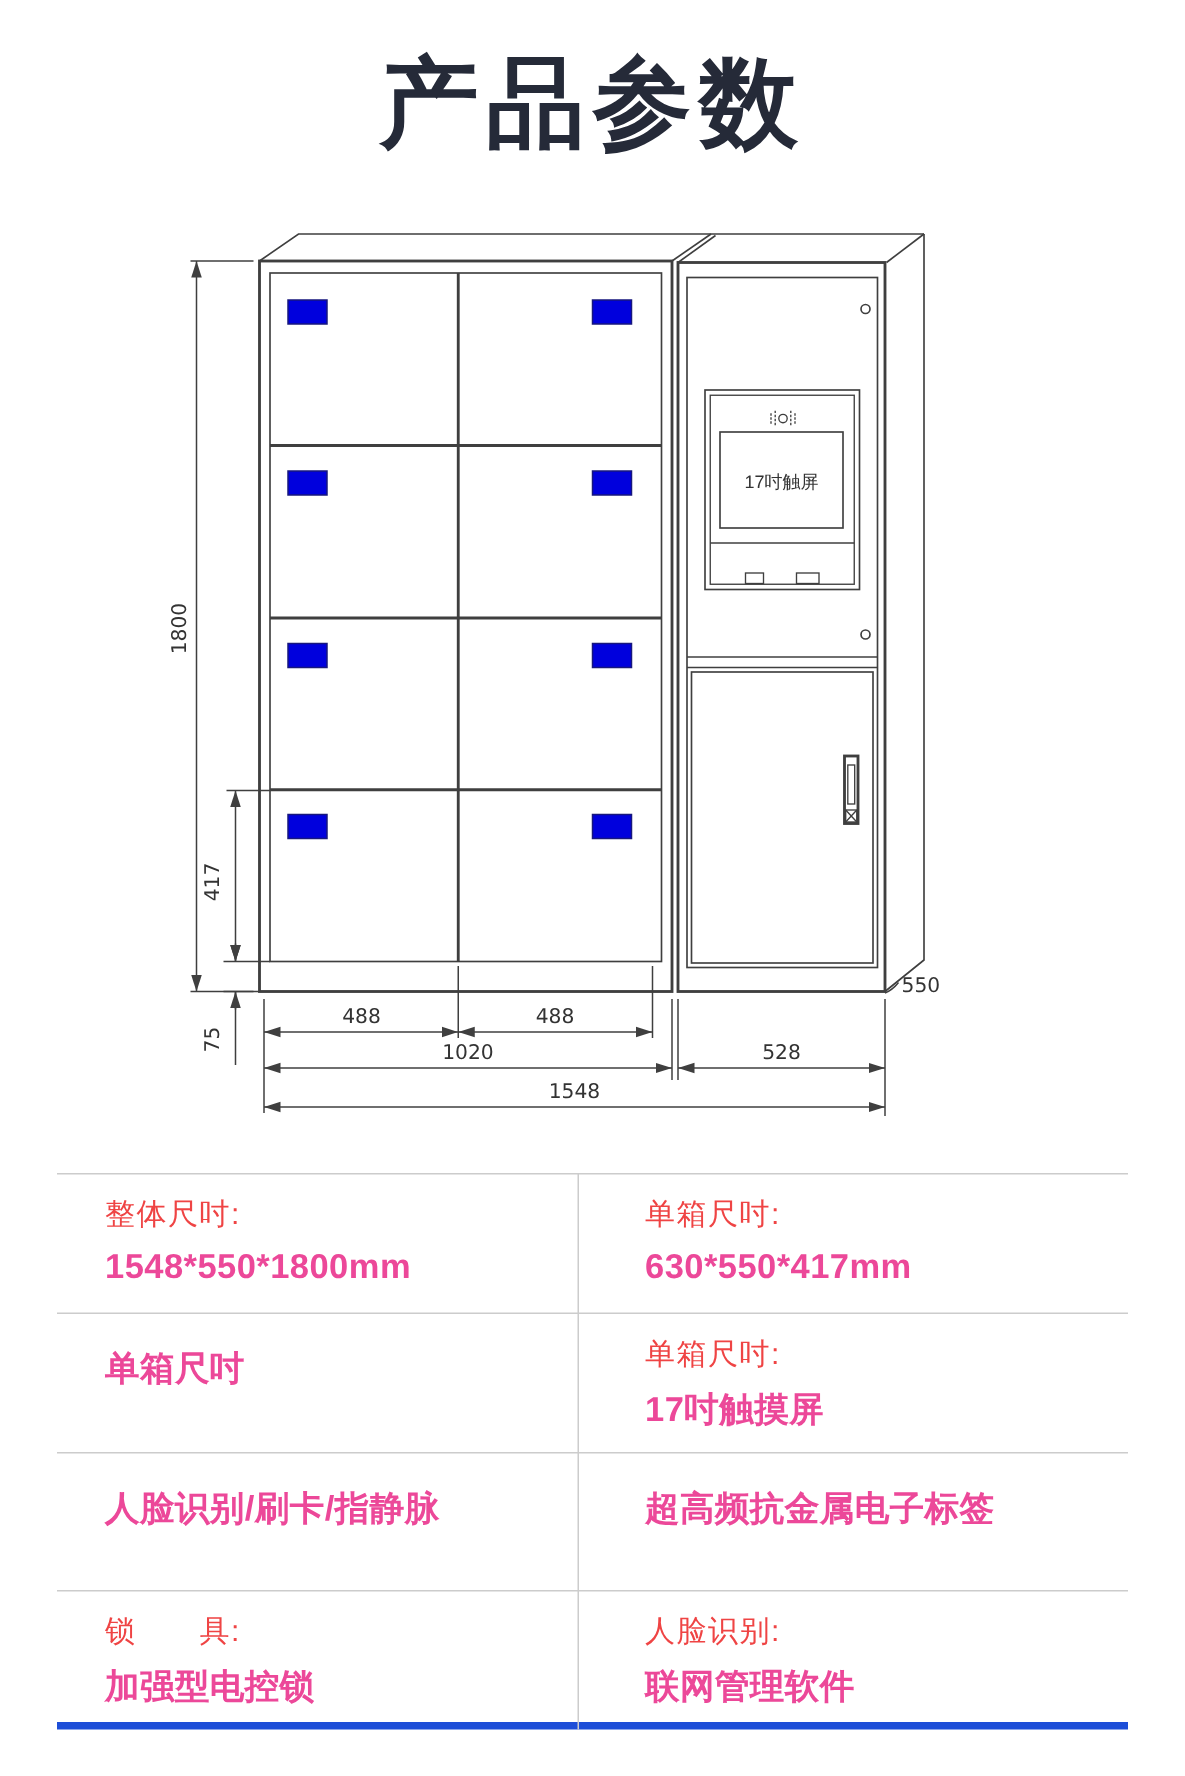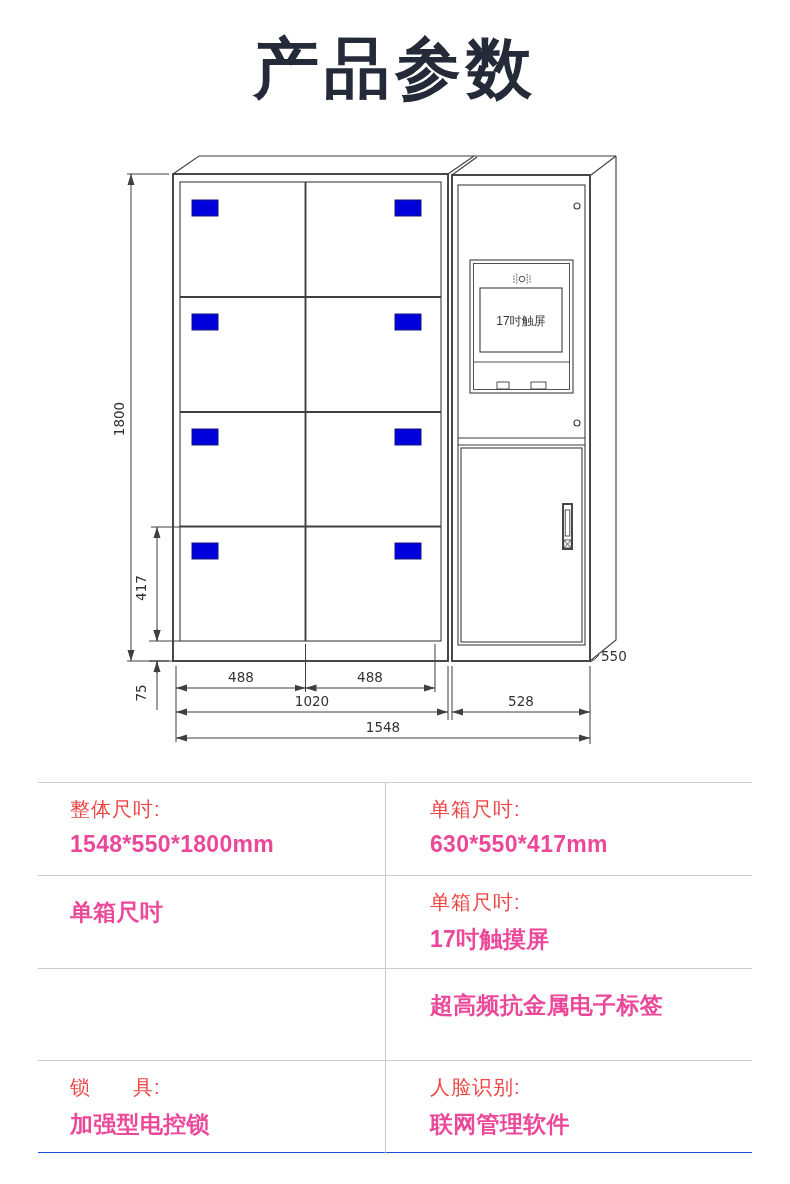--- a/index.html
+++ b/index.html
@@ -22,21 +22,21 @@
   .dim-text {
     font-family:"DejaVu Sans",sans-serif; font-size:13.5px; fill:#333;
   }
   .screen-text { font-family:"Liberation Sans",sans-serif; font-size:12px; fill:#333; }
   .blue-rect { stroke:#17177d; stroke-width:1; }
 
   
   .spec-table { position:absolute; left:38px; top:782px; width:714px; height:371px; }
   .col-divider { position:absolute; left:347px; top:0; bottom:0; width:1px; background:#cccccc; }
   .spec-row { display:flex; height:92.75px; box-sizing:border-box; border-top:1px solid #cccccc; }
-  .spec-row:last-child { border-bottom:1px solid #1d4ed8; }
+  .spec-row:last-child { border-bottom:5px solid #1d4ed8; }
   .cell { box-sizing:border-box; padding-top:13px; }
   .cell.left  { width:347px; padding-left:32px; }
   .cell.right { flex:1; padding-left:45px; }
   .spec-label { font-size:20px; color:#ef4444; letter-spacing:1px; }
   .spec-value { margin-top:8px; font-size:23px; color:#ec4899; font-weight:bold; letter-spacing:0.3px; }
 </style>
 </head>
 <body>
 
 <div class="page">
@@ -167,20 +167,21 @@
         <div class="spec-value">单箱尺吋</div>
       </div>
       <div class="cell right">
         <div class="spec-label">单箱尺吋:</div>
         <div class="spec-value">17吋触摸屏</div>
       </div>
     </div>
 
     <div class="spec-row">
       <div class="cell left">
+        <div class="spec-value">人脸识别/刷卡/指静脉</div>
       </div>
       <div class="cell right">
         <div class="spec-value">超高频抗金属电子标签</div>
       </div>
     </div>
 
     <div class="spec-row">
       <div class="cell left">
         <div class="spec-label">锁　　具:</div>
         <div class="spec-value">加强型电控锁</div>

